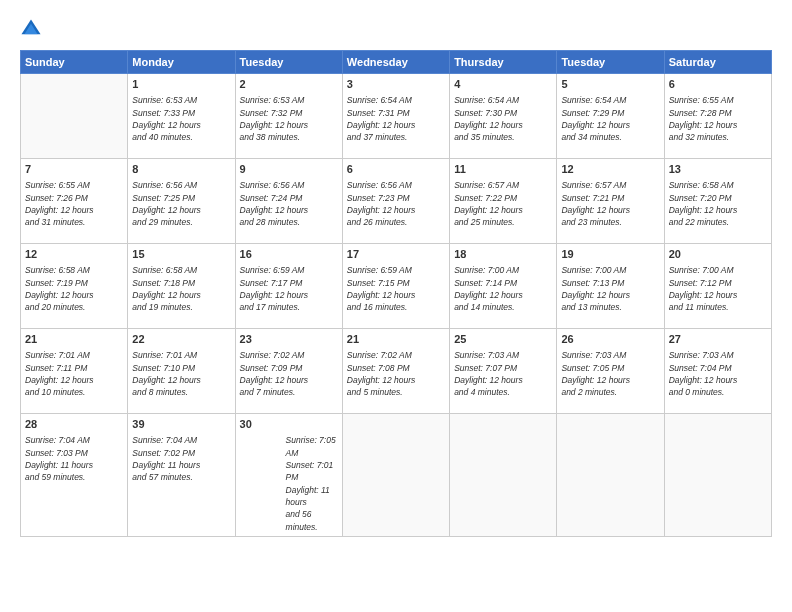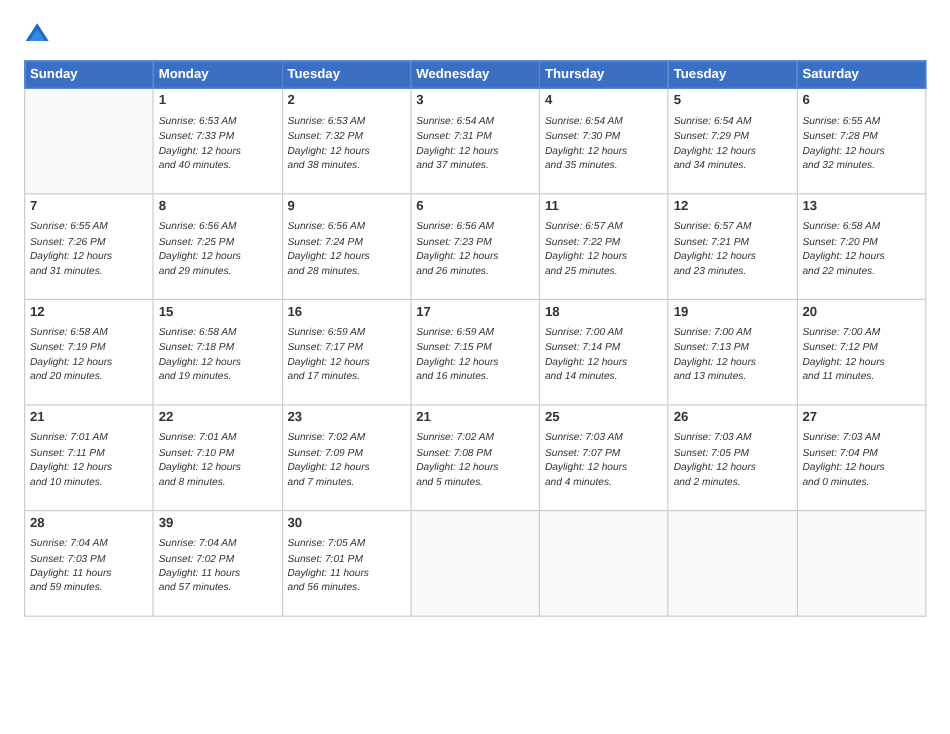--- a/index.html
+++ b/index.html
@@ -340,21 +340,21 @@
           </td>
           <td>
             <span class="day-number">39</span>
             <div class="day-info" style="white-space: pre-line;">Sunrise: 7:04 AM
 Sunset: 7:02 PM
 Daylight: 11 hours
 and 57 minutes.</div>
           </td>
           <td>
             <span class="day-number">30</span>
-            <div class="day-info" style="white-space: pre-line;">Sunrise: 7:05 AM
+            <div class="day-info" style="white-space: pre-line; margin-left: 46px;">Sunrise: 7:05 AM
 Sunset: 7:01 PM
 Daylight: 11 hours
 and 56 minutes.</div>
           </td>
           <td class="empty"></td>
           <td class="empty"></td>
           <td class="empty"></td>
           <td class="empty"></td>
         </tr>
       </tbody>

